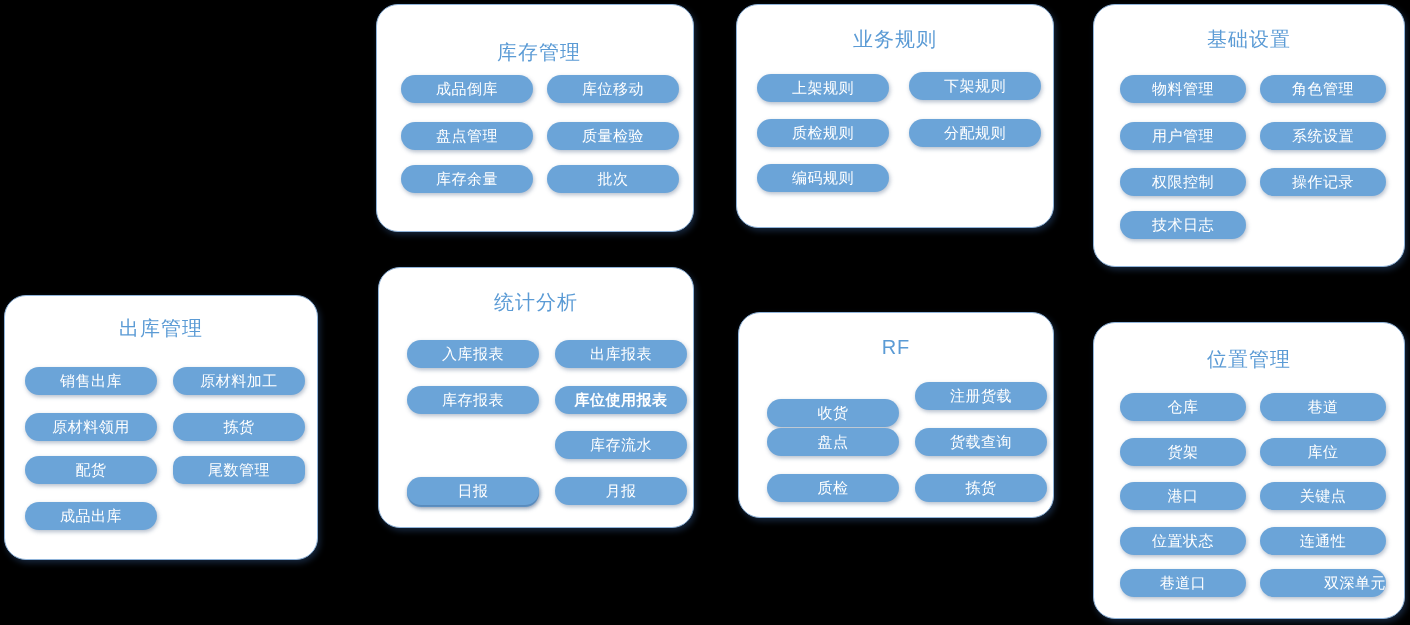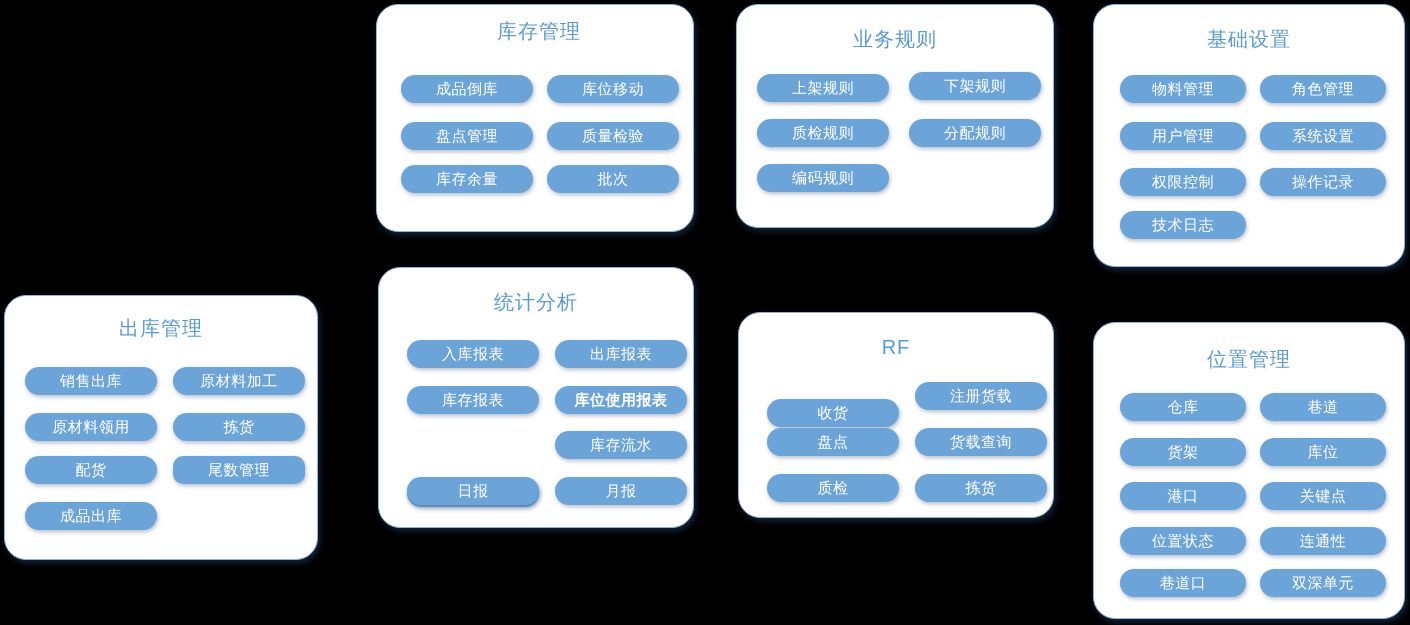--- a/index.html
+++ b/index.html
@@ -70,21 +70,21 @@
   .pill.w-wide  { width: 132px; }
   .pill.w-mid   { width: 126px; }
 </style>
 </head>
 <body>
 
 <div id="stage">
 
 
   <div class="card" style="left:376px; top:4px; width:318px; height:228px;">
-    <div class="card-title" style="top:16px;padding-left:8px;">库存管理</div>
+    <div class="card-title" style="top:37px;padding-left:8px;">库存管理</div>
     <div class="pill-grid">
       <div class="pill w-wide" style="left:24px;  top:70px;">成品倒库</div>
       <div class="pill w-wide" style="left:24px;  top:117px;">盘点管理</div>
       <div class="pill w-wide" style="left:24px;  top:160px;">库存余量</div>
       <div class="pill w-wide" style="left:170px; top:70px;">库位移动</div>
       <div class="pill w-wide" style="left:170px; top:117px;">质量检验</div>
       <div class="pill w-wide" style="left:170px; top:160px;">批次</div>
     </div>
   </div>
 
@@ -156,17 +156,17 @@
     <div class="pill-grid">
       <div class="pill w-mid" style="left:26px;  top:70px;">仓库</div>
       <div class="pill w-mid" style="left:26px;  top:115px;">货架</div>
       <div class="pill w-mid" style="left:26px;  top:159px;">港口</div>
       <div class="pill w-mid" style="left:26px;  top:204px;">位置状态</div>
       <div class="pill w-mid" style="left:26px;  top:246px;">巷道口</div>
       <div class="pill w-mid" style="left:166px; top:70px;">巷道</div>
       <div class="pill w-mid" style="left:166px; top:115px;">库位</div>
       <div class="pill w-mid" style="left:166px; top:159px;">关键点</div>
       <div class="pill w-mid" style="left:166px; top:204px;">连通性</div>
-      <div class="pill w-mid" style="left:166px; top:246px;">双深单元</div>
+      <div class="pill w-mid" style="left:166px; top:246px;text-align:right;">双深单元</div>
     </div>
   </div>
 
 </div>
 
 </body></html>

